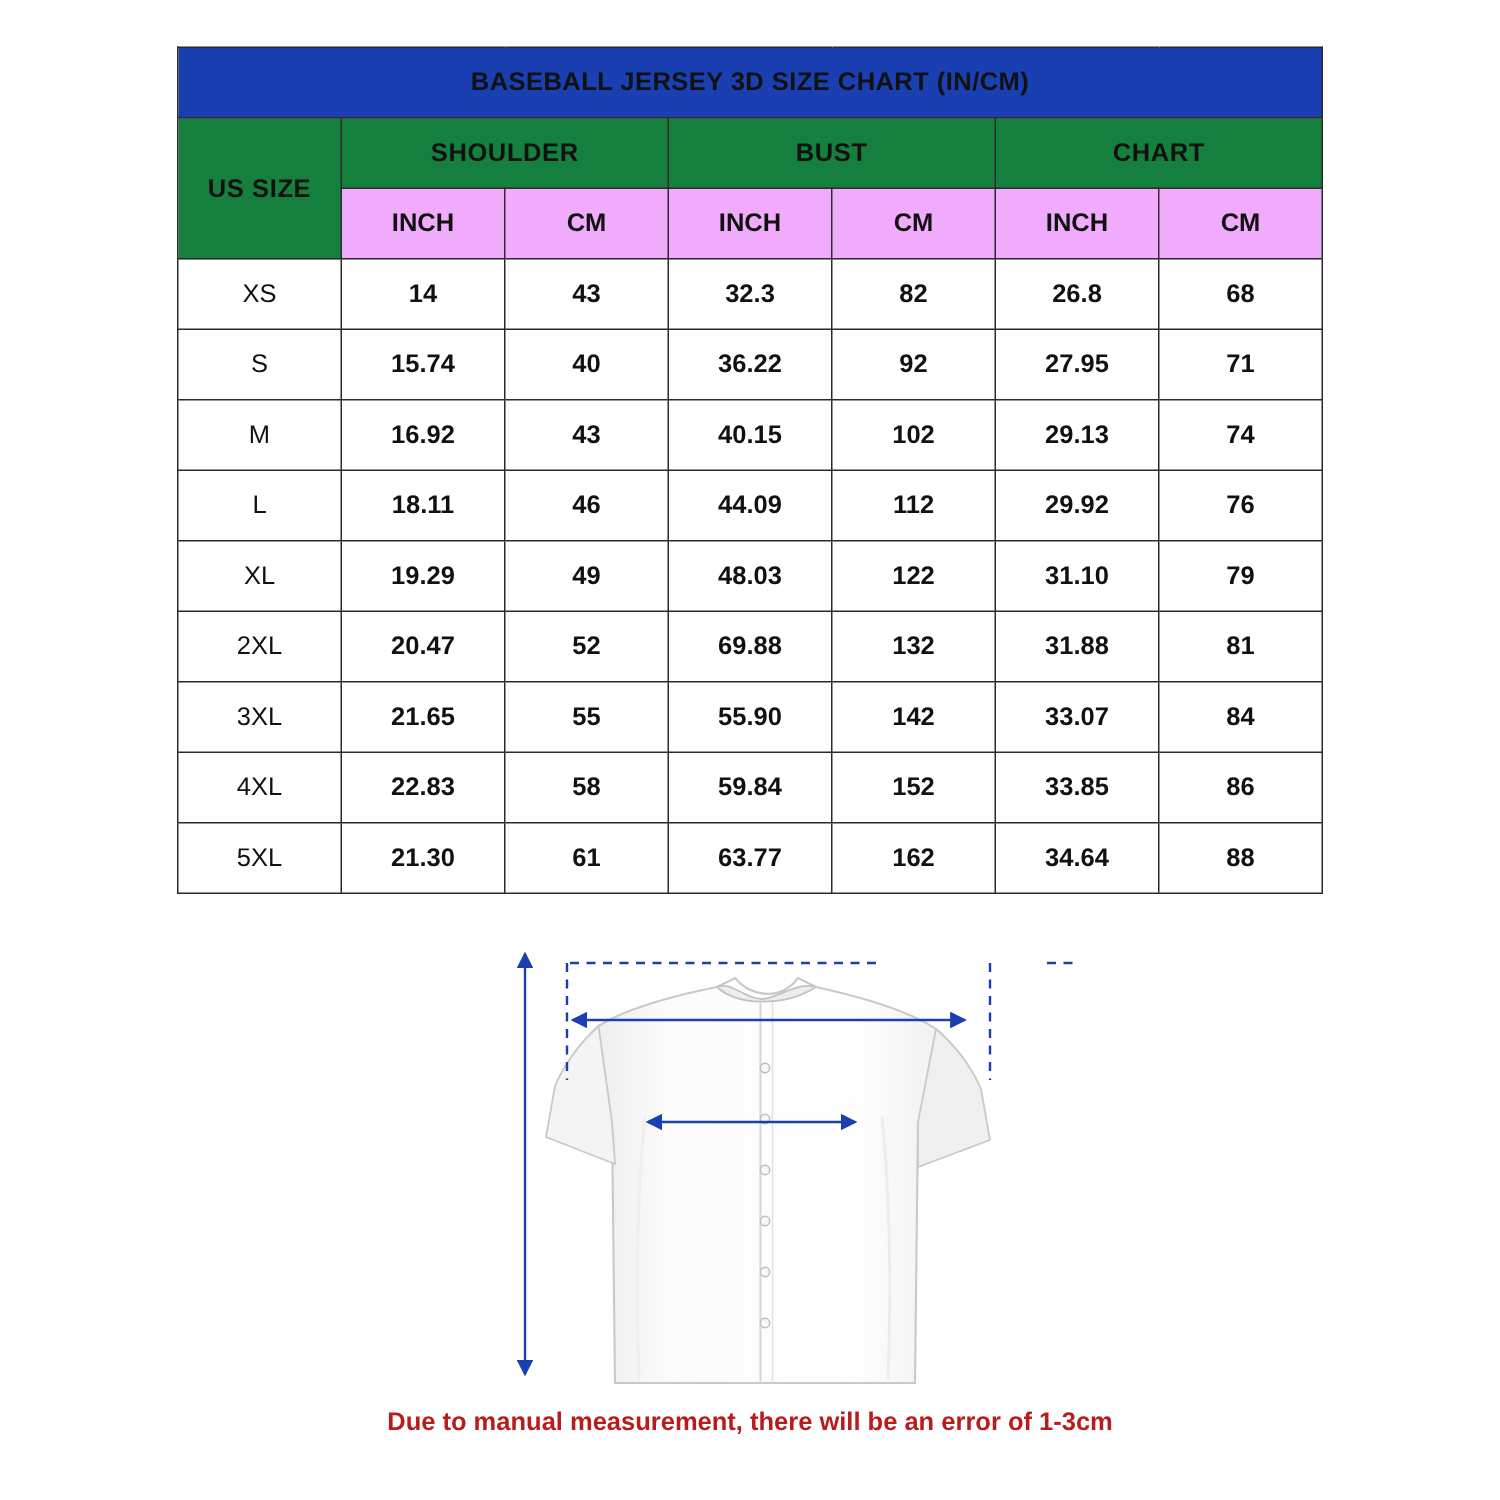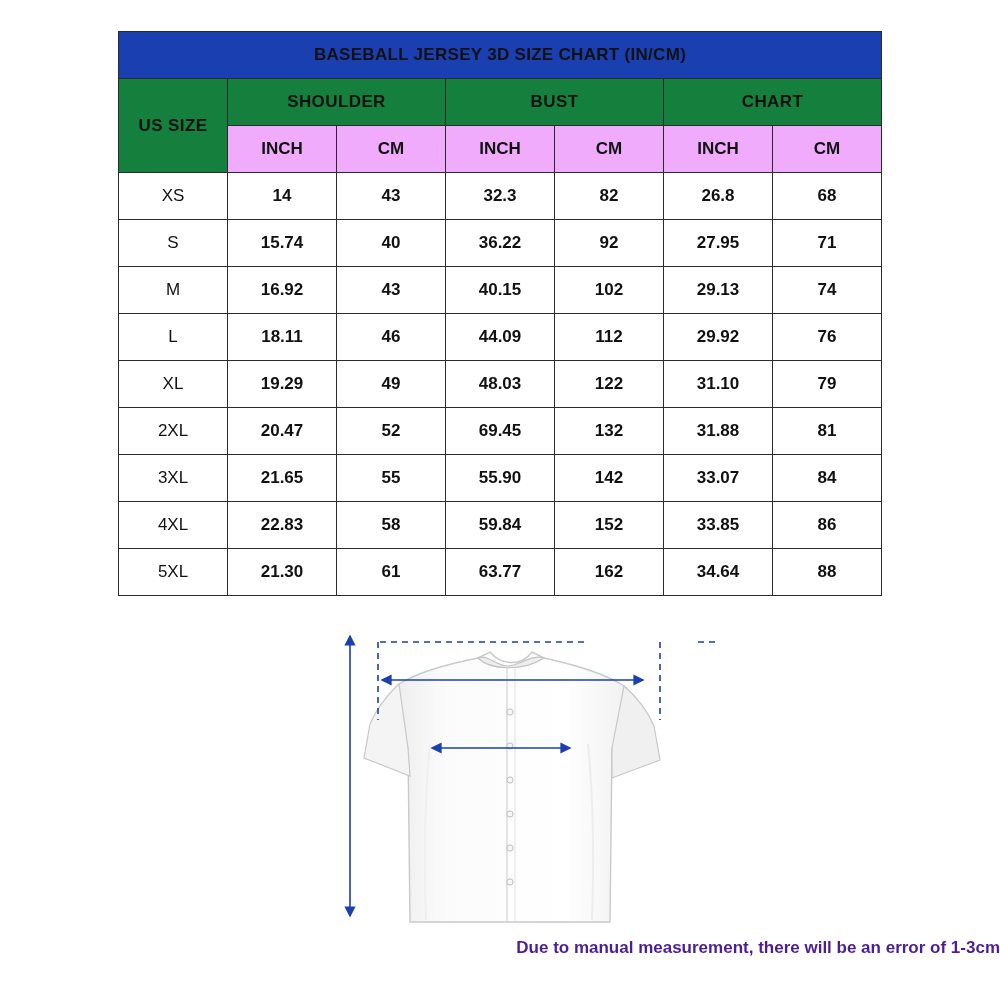--- a/index.html
+++ b/index.html
@@ -89,22 +89,22 @@
     left: 0;
     top: 0;
   }
 
   
   .footer-note {
     position: absolute;
     left: 0;
     top: 938px;
     width: 1000px;
-    text-align: right;
-    color: #4c1d95;
+    text-align: center;
+    color: #b91c1c;
     font-size: 17px;
     font-weight: bold;
   }
 </style>
 </head>
 <body>
 
 <div id="page">
 
   <div class="chart-wrap">
@@ -170,21 +170,21 @@
           <td>49</td>
           <td>48.03</td>
           <td>122</td>
           <td>31.10</td>
           <td>79</td>
         </tr>
         <tr class="data-row">
           <td class="size-cell">2XL</td>
           <td>20.47</td>
           <td>52</td>
-          <td>69.45</td>
+          <td>69.88</td>
           <td>132</td>
           <td>31.88</td>
           <td>81</td>
         </tr>
         <tr class="data-row">
           <td class="size-cell">3XL</td>
           <td>21.65</td>
           <td>55</td>
           <td>55.90</td>
           <td>142</td>

